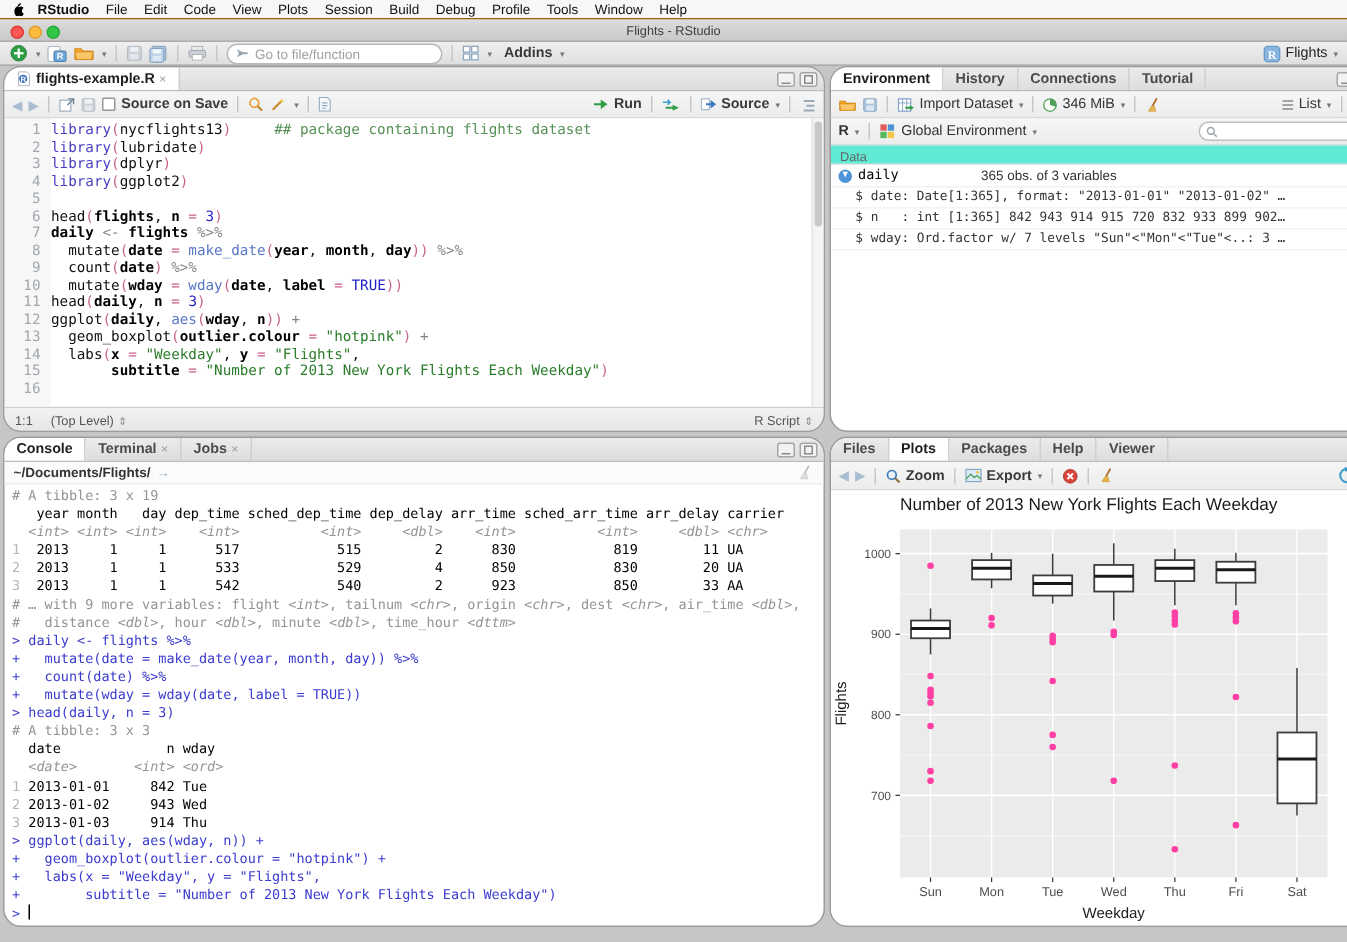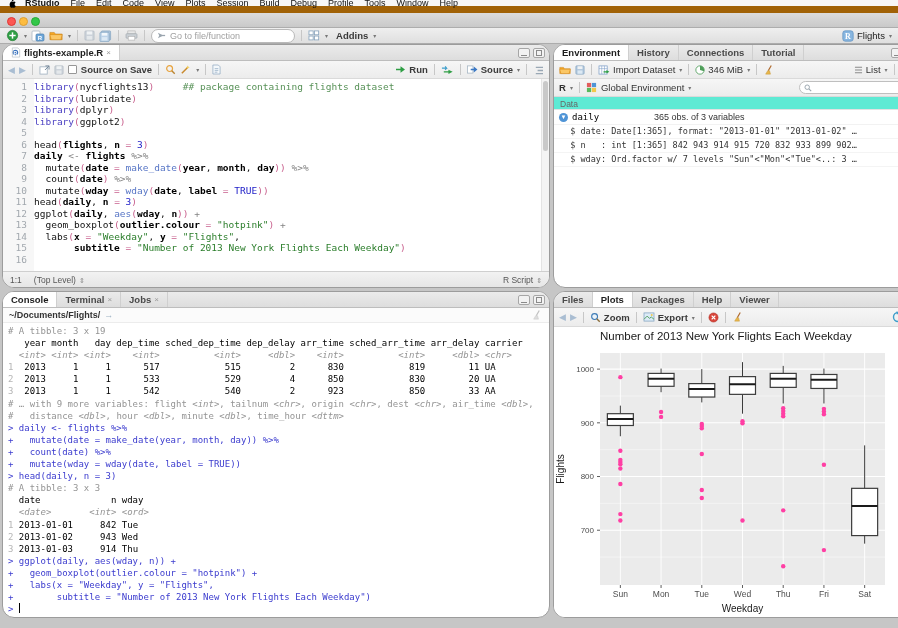--- a/index.html
+++ b/index.html
@@ -1,20 +1,20 @@
 <!DOCTYPE html>
 <html><head>
 <meta charset="utf-8">
 <style>
   html,body{margin:0;padding:0;}
   body{width:898px;height:628px;background:#C6C6C6;font-family:"Liberation Sans",sans-serif;overflow:hidden;}
   .screen{position:relative;width:898px;height:628px;}
 
   
-  .menubar{position:absolute;left:0;top:0;width:100%;height:13px;background:#F7F7F7;border-bottom:7px solid #a16207;display:flex;align-items:center;padding-left:8px;box-sizing:border-box;font-size:9px;color:#111;}
+  .menubar{position:absolute;left:0;top:0;width:100%;height:13px;background:#F7F7F7;border-bottom:1px solid #a16207;display:flex;align-items:center;padding-left:8px;box-sizing:border-box;font-size:9px;color:#111;}
   .menubar .apple{display:flex;align-items:center;margin-right:9px;}
   .mi{margin-right:11px;cursor:default;}
   .mi.b{font-weight:bold;}
 
   
   .titlebar{position:absolute;left:0;top:13px;width:100%;height:14px;background:linear-gradient(#DCDCDC,#C9C9C9);border-bottom:1px solid #ADADAD;}
   .tl{position:absolute;top:4px;width:7px;height:7px;border-radius:50%;}
   .tl.red{left:7px;background:#FC5753;border:0.5px solid #DF3734;}
   .tl.yellow{left:19px;background:#FDBC40;border:0.5px solid #DE9F34;}
   .tl.green{left:31px;background:#33C748;border:0.5px solid #27AA35;}
@@ -123,20 +123,21 @@
         <span class="mi">Tools</span>
         <span class="mi">Window</span>
         <span class="mi">Help</span>
       </span>
   </div>
 
   <div class="titlebar">
     <span class="tl red"></span>
     <span class="tl yellow"></span>
     <span class="tl green"></span>
+    <span class="title">Flights - RStudio</span>
   </div>
 
   <div class="toolbar">
     <span class="icon">
         <svg width="13" height="13" viewBox="0 0 14 14">
           <circle cx="7" cy="7" r="5.6" fill="#2E9E44" stroke="#227A33" stroke-width="0.6"></circle>
           <rect x="6.2" y="3.6" width="1.6" height="6.8" fill="#FFF"></rect>
           <rect x="3.6" y="6.2" width="6.8" height="1.6" fill="#FFF"></rect>
         </svg>
       </span>

